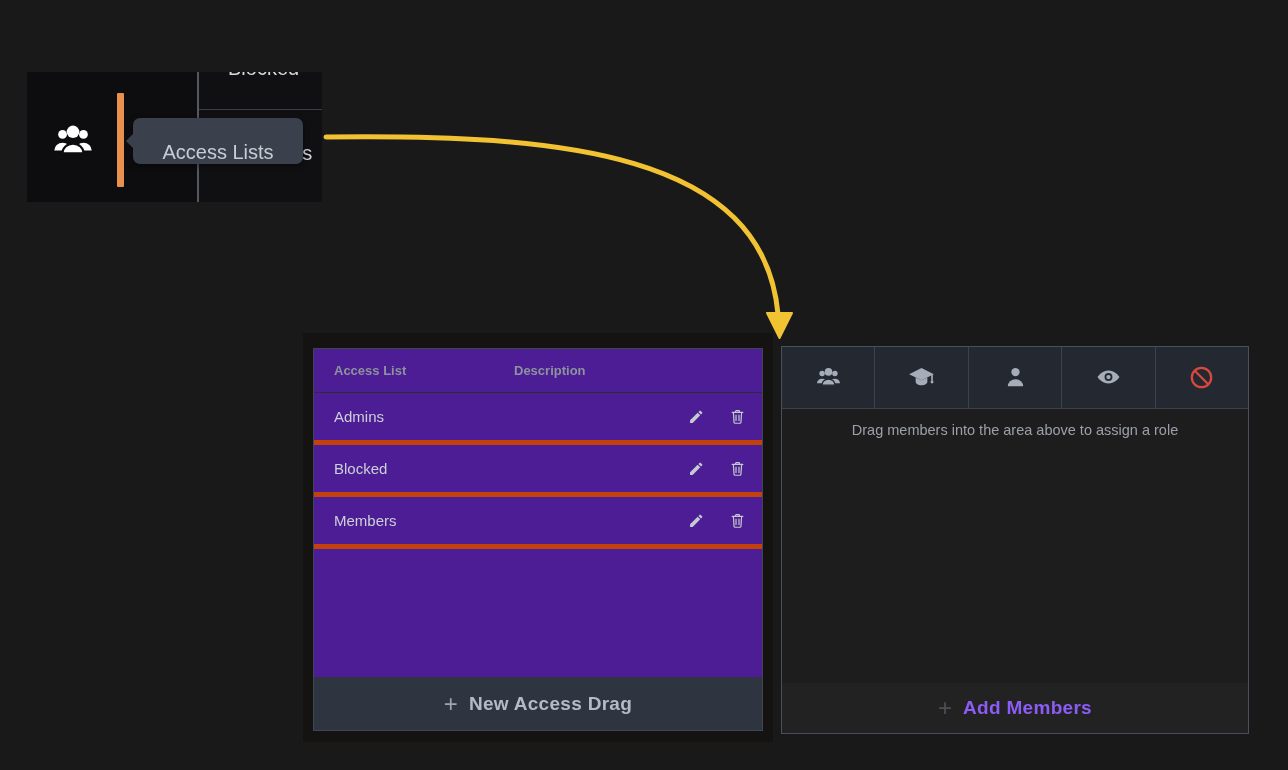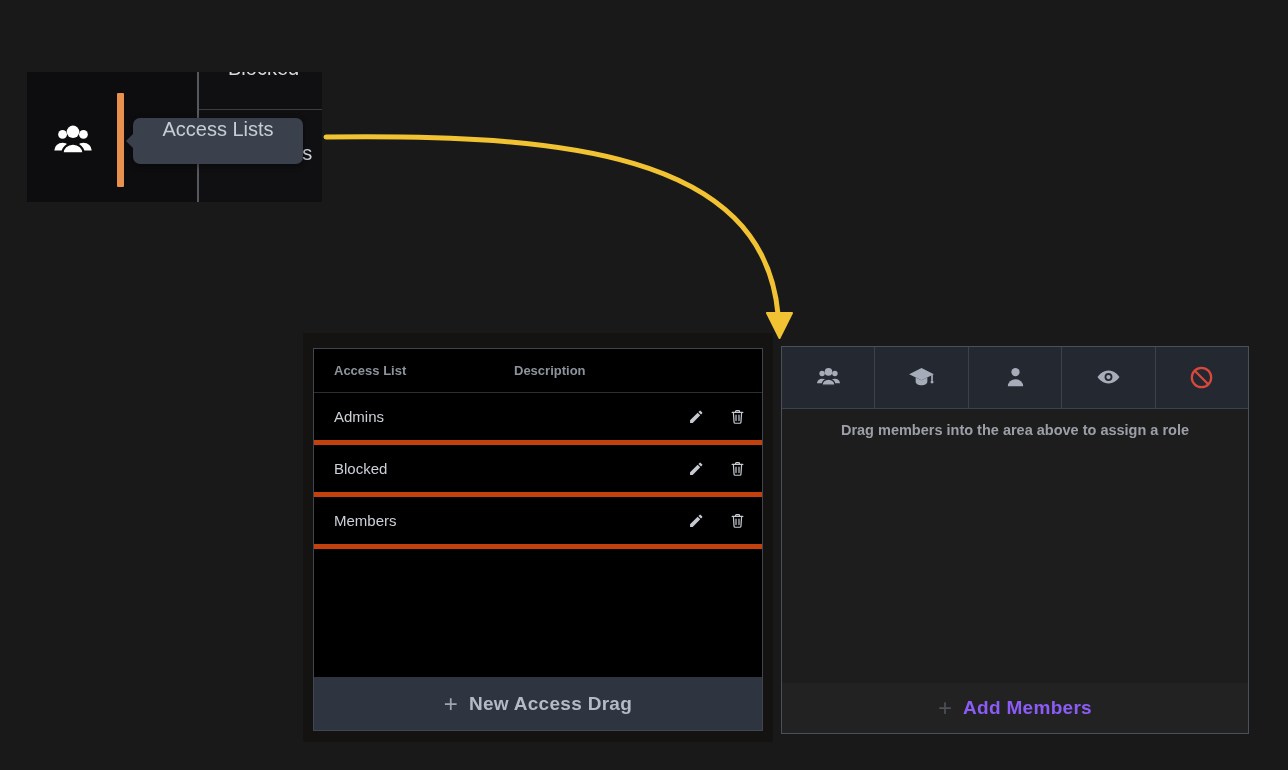--- a/index.html
+++ b/index.html
@@ -27,37 +27,37 @@
     background:var(--accent-orange,#e8914f); border-radius:1px;
   }
   .snip-navitem { position:absolute; left:18px; top:43px; width:56px; height:52px;
     display:flex; align-items:center; justify-content:center; }
   .snip-navitem svg { width:44px; height:44px; fill:#ffffff; }
   .snip-rowtext { position:absolute; font-size:20px; color:#d2d5db; white-space:nowrap; }
   .snip-blocked { left:201px; top:-15px; color:#d6d9dd; }
   .snip-members { left:202px; top:70px; z-index:1; }
   .tooltip {
     position:absolute; left:106px; top:46px; width:170px; height:46px; z-index:2;
-    background:#3a414c; border-radius:7px; display:flex; align-items:flex-start; justify-content:center;
+    background:#3a414c; border-radius:7px; display:flex; align-items:flex-end; justify-content:center;
     color:#c8cdd5; font-size:20px; box-shadow:0 2px 6px rgba(0,0,0,.45);
   }
   .tip-pointer {
     position:absolute; left:-7px; top:15px; width:0; height:0;
     border-top:8px solid transparent; border-bottom:8px solid transparent;
     border-right:8px solid #3a414c;
   }
 
   
   .panel-left {
     position:absolute; left:303px; top:333px; width:470px; height:409px;
     background:#151311;
   }
   .al-table {
     position:absolute; left:10px; top:15px; width:450px; height:383px;
-    background:#000000; border:1px solid #40464e; display:flex; flex-direction:column;
+    background:#4c1d95; border:1px solid #40464e; display:flex; flex-direction:column;
   }
   .al-header {
     height:44px; flex:0 0 44px; display:flex; align-items:center;
     border-bottom:1px solid #2b2e33; font-size:13px; font-weight:bold; color:#8d939c;
   }
   .al-col-name { width:200px; padding-left:20px; }
   .al-col-desc { flex:1; }
   .al-row {
     height:52px; flex:0 0 52px; display:flex; align-items:center;
     border-bottom:5px solid #c2410c; font-size:15px; color:#ccd0d7;
@@ -82,21 +82,21 @@
   }
   .role-row { flex:0 0 62px; display:flex; }
   .role-cell {
     flex:1; background:#232831; border-right:1px solid #3c424c; border-bottom:1px solid #3c424c;
     display:flex; align-items:center; justify-content:center; cursor:pointer;
   }
   .role-cell:last-child { border-right:none; }
   .role-cell svg { width:27px; height:27px; fill:#a7adb8; }
   .role-cell svg.icon-blocked { fill:none; stroke:var(--blocked-red,#d9483d); stroke-width:2; }
   .dropzone { flex:1; background:#1e1d1d; text-align:center; padding-top:13px; }
-  .drop-hint { font-size:14.5px; color:#9ba0a8;font-weight:bold; }
+  .drop-hint { font-size:14.5px; color:#9ba0a8; }
   .add-btn {
     flex:0 0 50px; border:none; background:#232222; cursor:default;
     display:flex; align-items:center; justify-content:center; gap:11px;
     font-family:"Liberation Sans", sans-serif;
   }
   .add-btn .plus { font-size:24px; font-weight:400; color:#4c5055; line-height:1; }
   .add-btn .lbl  { font-size:19px; font-weight:bold; color:#8b5cf6; letter-spacing:.3px; }
 </style>
 </head>
 <body>

